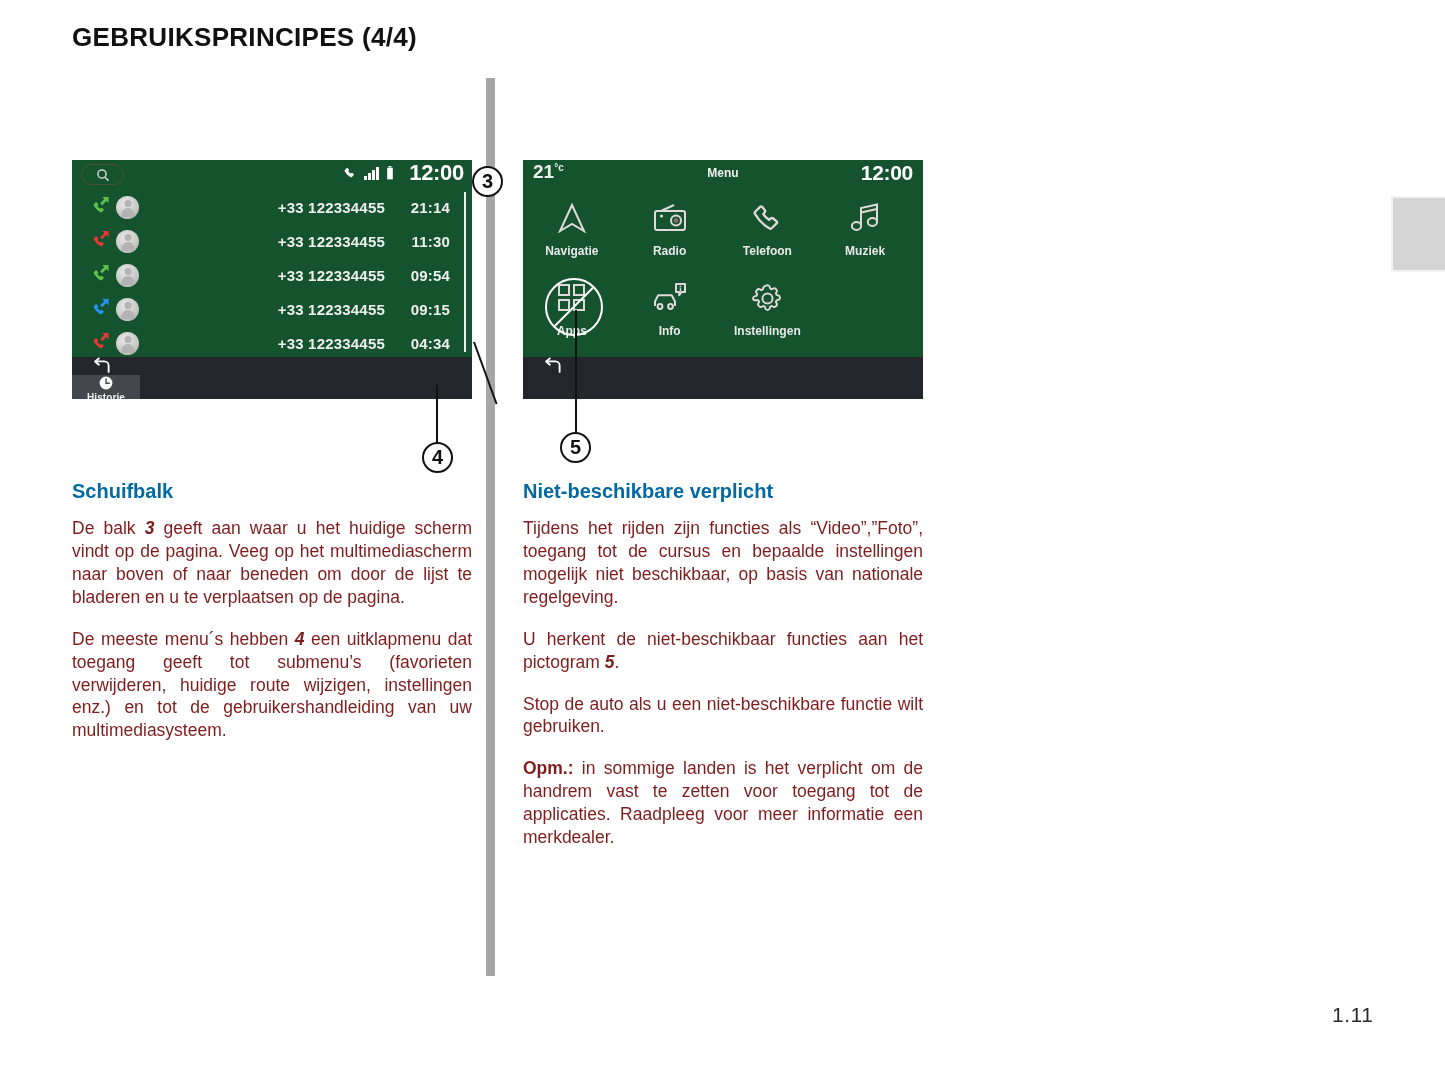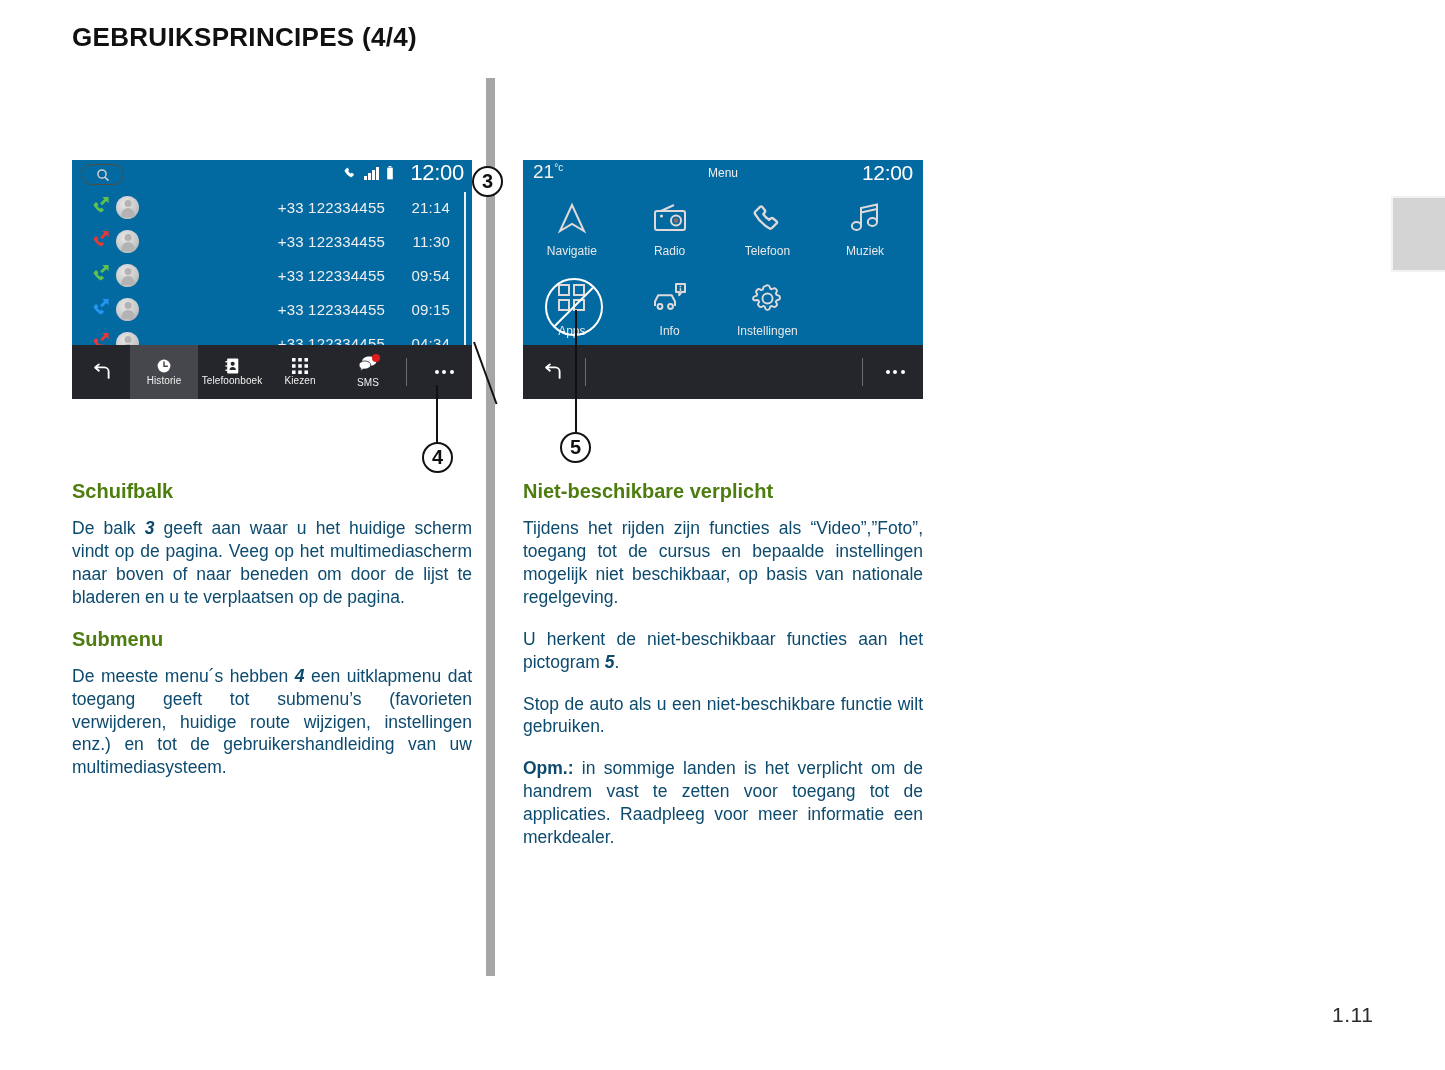--- a/index.html
+++ b/index.html
@@ -65,23 +65,24 @@
     position: absolute;
     top: 160px;
     width: 400px;
   }
   .col-left  { left: 72px; }
   .col-right { left: 523px; }
 
   
   .screen {
     width: 400px;
-    background: #0369a1;
+    background: #14532d;
     position: relative;
     overflow: hidden;
+    font-weight: bold;
   }
   .screen-phone { height: 239px; }
   .screen-menu  { height: 239px; }
 
   
   .ph-head {
     height: 30px;
     position: relative;
   }
   .search-pill {
@@ -158,24 +159,25 @@
     position: absolute;
     right: 6px; top: 2px;
     width: 2px; height: 160px;
     background: #efefef;
   }
 
   
   .botbar {
     position: absolute;
     left: 0; bottom: 0;
-    width: 100%; height: 54px;
+    width: 100%; height: 42px;
     background: #25262b;
     display: flex;
     align-items: stretch;
+    flex-direction: column;
   }
   .bb-back {
     width: 58px;
     display: flex; align-items: center; justify-content: center;
   }
   .bb-tab {
     width: 68px;
     display: flex; flex-direction: column;
     align-items: center; justify-content: center;
     gap: 1px;
@@ -248,28 +250,28 @@
     box-sizing: border-box;
     z-index: 6;
   }
   .leader { position: absolute; background: #111; z-index: 5; }
 
   
   h2.sec {
     font-size: 20px;
     font-weight: bold;
     margin: 0 0 14px 0;
-    color: #4d7c0f;
+    color: #0369a1;
   }
   p.body {
     font-size: 17.5px;
     line-height: 1.31;
     margin: 4px 0 19px 0;
     text-align: justify;
-    color: #0c4a6e;
+    color: #7f1d1d;
   }
   p.body.last { margin-bottom: 0; }
   .b { font-weight: bold; }
   .bi { font-weight: bold; font-style: italic; }
 
   .text-left  { position: absolute; left: 72px;  top: 480px; width: 400px; }
   .text-right { position: absolute; left: 523px; top: 480px; width: 400px; }
   .gap-before { margin-top: 30px; }
 </style>
 </head>
@@ -551,21 +553,20 @@
   </div>
 
   <div class="leader" style="left:52px; top:150px; width:2px; height:125px;"></div>
   <div class="callout" style="left:37px; top:272px;">5</div>
 </div>
 
 <div class="text-left">
   <h2 class="sec">Schuifbalk</h2>
   <p class="body"><span>De balk </span><span class="bi">3</span><span> geeft aan waar u het huidige scherm vindt op de pagina. Veeg op het multimediascherm naar boven of naar beneden om door de lijst te bladeren en u te verplaatsen op de pagina.</span></p>
 
-  <h2 class="sec gap-before">Submenu</h2>
   <p class="body last"><span>De meeste menu´s hebben </span><span class="bi">4</span><span> een uitklapmenu dat toegang geeft tot submenu’s (favorieten verwijderen, huidige route wijzigen, instellingen enz.) en tot de gebruikershandleiding van uw multimediasysteem.</span></p>
 </div>
 
 <div class="text-right">
   <h2 class="sec">Niet-beschikbare verplicht</h2>
   <p class="body">Tijdens het rijden zijn functies als “Video”,”Foto”, toegang tot de cursus en bepaalde instellingen mogelijk niet beschikbaar, op basis van nationale regelgeving.</p>
   <p class="body"><span>U herkent de niet-beschikbaar functies aan het pictogram </span><span class="bi">5</span><span>.</span></p>
   <p class="body">Stop de auto als u een niet-beschikbare functie wilt gebruiken.</p>
   <p class="body last"><span class="b">Opm.:</span><span> in sommige landen is het verplicht om de handrem vast te zetten voor toegang tot de applicaties. Raadpleeg voor meer informatie een merkdealer.</span></p>
 </div>

